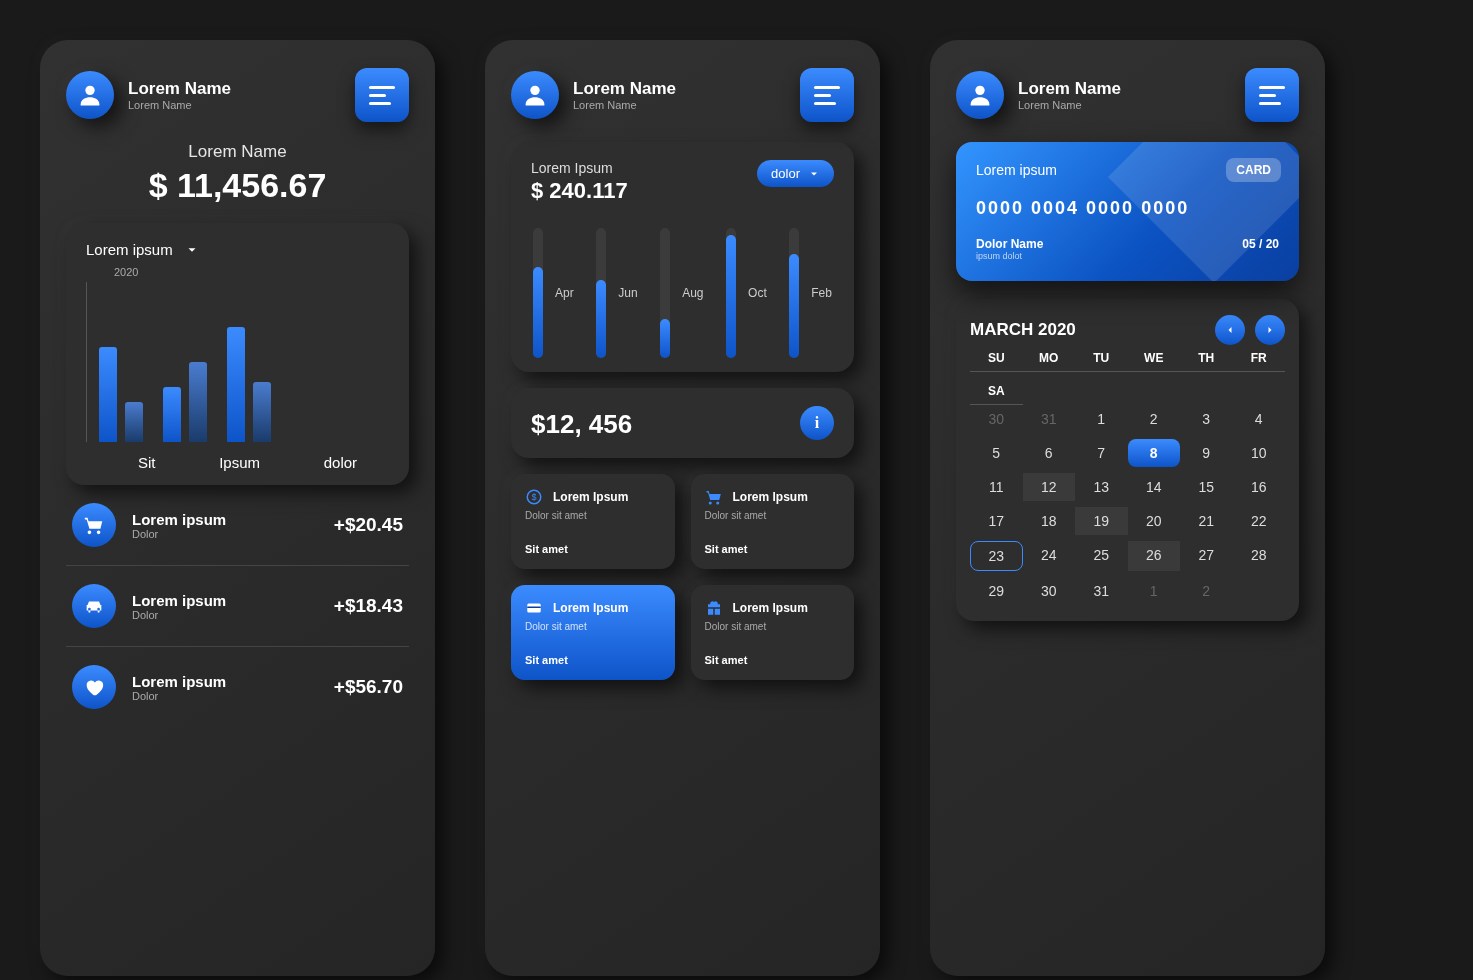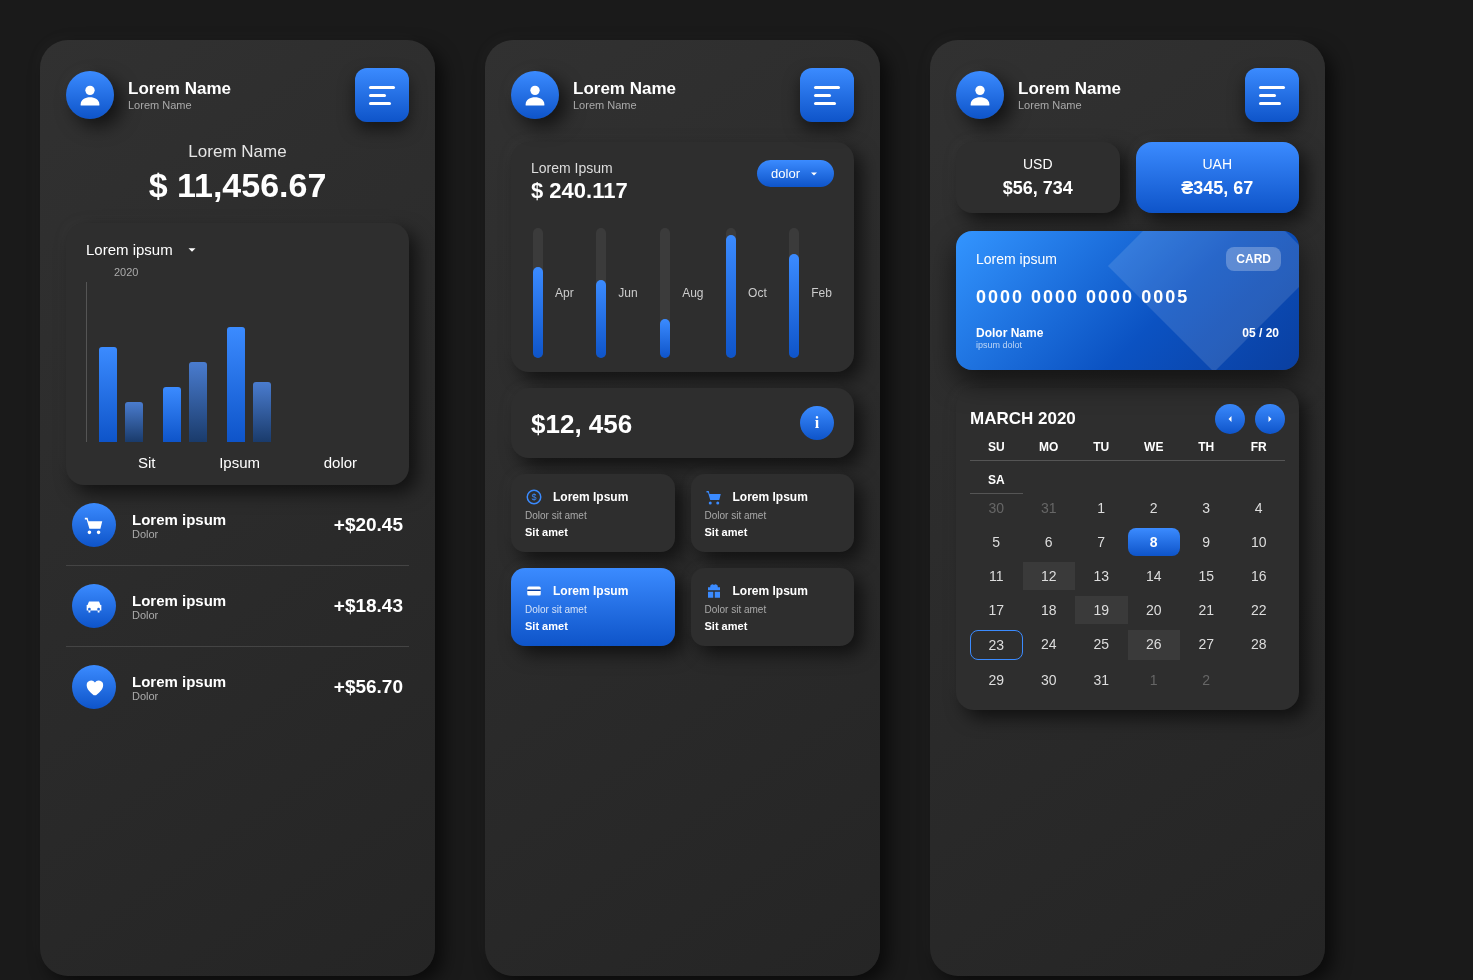--- a/index.html
+++ b/index.html
@@ -66,21 +66,21 @@
   .info-btn{width:34px;height:34px;border-radius:50%;background:var(--blue-grad);display:flex;align-items:center;justify-content:center;font-weight:bold;font-family:serif;cursor:pointer;}
   .grid2{display:grid;grid-template-columns:1fr 1fr;gap:16px;}
   .mini{background:var(--card);border-radius:14px;padding:14px;box-shadow:var(--shadow-neumo);position:relative;}
   .mini.active{background:var(--blue-grad);}
   .mini-row{display:flex;align-items:center;gap:10px;}
   .mini-ic{width:18px;height:18px;fill:#3b8bff;}
   .mini.active .mini-ic{fill:#fff;}
   .mini-title{font-size:12px;font-weight:bold;}
   .mini-sub{font-size:10px;color:var(--muted);margin-top:4px;}
   .mini.active .mini-sub{color:rgba(255,255,255,.8);}
-  .mini-foot{font-size:11px;font-weight:bold;margin-top:5px;}
+  .mini-foot{font-size:11px;font-weight:bold;margin-top:22px;}
   
   .cur-row{display:flex;gap:16px;margin-bottom:18px;}
   .cur{flex:1;border-radius:16px;padding:14px;text-align:center;box-shadow:var(--shadow-neumo);}
   .cur.dark{background:var(--card);}
   .cur.blue{background:var(--blue-grad);}
   .cur-label{font-size:14px;margin-bottom:6px;}
   .cur-val{font-size:18px;font-weight:bold;}
   .credit{border-radius:16px;background:linear-gradient(135deg,#3395ff 0%,#0b52c2 60%,#0a3fa0 100%);padding:20px;box-shadow:0 12px 28px rgba(0,0,0,.6);margin-bottom:18px;position:relative;overflow:hidden;}
   .credit::before{content:"";position:absolute;right:10px;top:-40px;width:150px;height:150px;background:rgba(255,255,255,.12);transform:rotate(45deg);}
   .cc-badge{position:absolute;right:18px;top:16px;background:rgba(255,255,255,.25);padding:5px 10px;border-radius:8px;font-size:12px;font-weight:bold;}
@@ -324,35 +324,25 @@
           <div class="hdr-title">Lorem Name</div>
           <div class="hdr-sub">Lorem Name</div>
         </div>
       <div class="menu-btn">
           <span></span>
           <span></span>
           <span></span>
         </div>
     </div>
 
-    <div class="cur-row">
-      <div class="cur dark">
-        <div class="cur-label">USD</div>
-        <div class="cur-val">$56, 734</div>
-      </div>
-      <div class="cur blue">
-        <div class="cur-label">UAH</div>
-        <div class="cur-val">₴345, 67</div>
-      </div>
-    </div>
 
     <div class="credit">
       <div class="cc-title">Lorem ipsum</div>
       <div class="cc-badge">CARD</div>
-      <div class="cc-num">0000 0000 0000 0005</div>
+      <div class="cc-num">0000 0004 0000 0000</div>
       <div class="cc-row">
         <div>
           <div style="font-weight:bold">Dolor Name</div>
           <div class="cc-sub">ipsum dolot</div>
         </div>
         <div style="font-weight:bold">05 / 20</div>
       </div>
     </div>
 
     <div class="cal-card">

